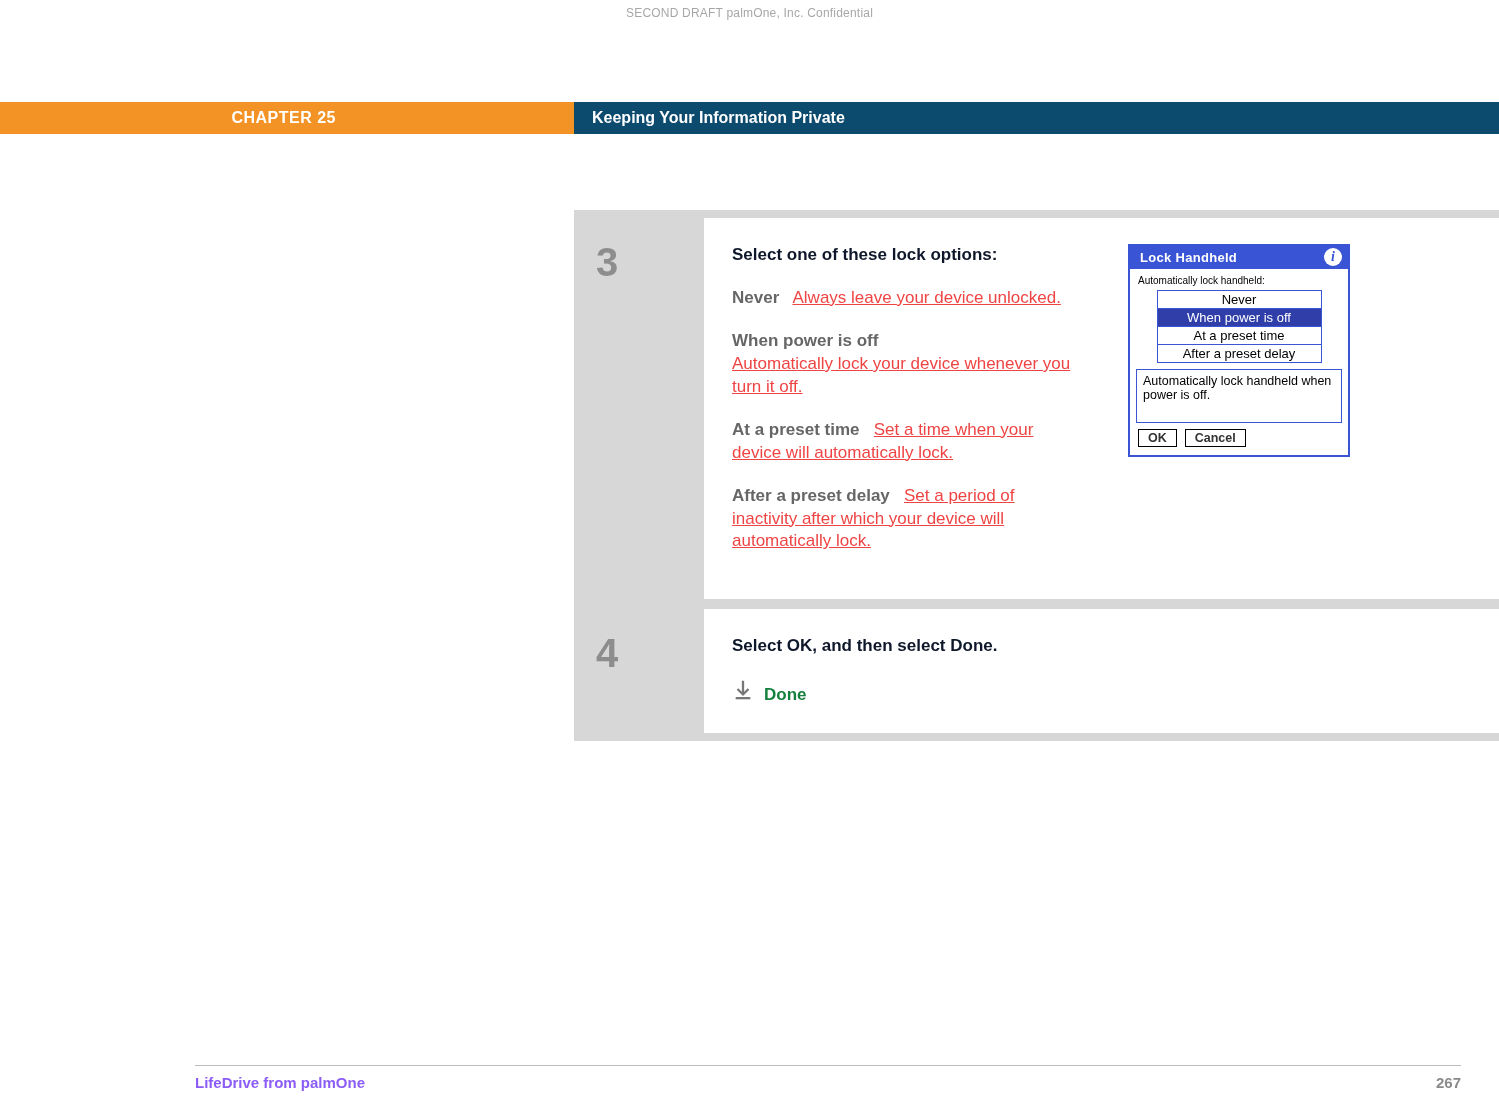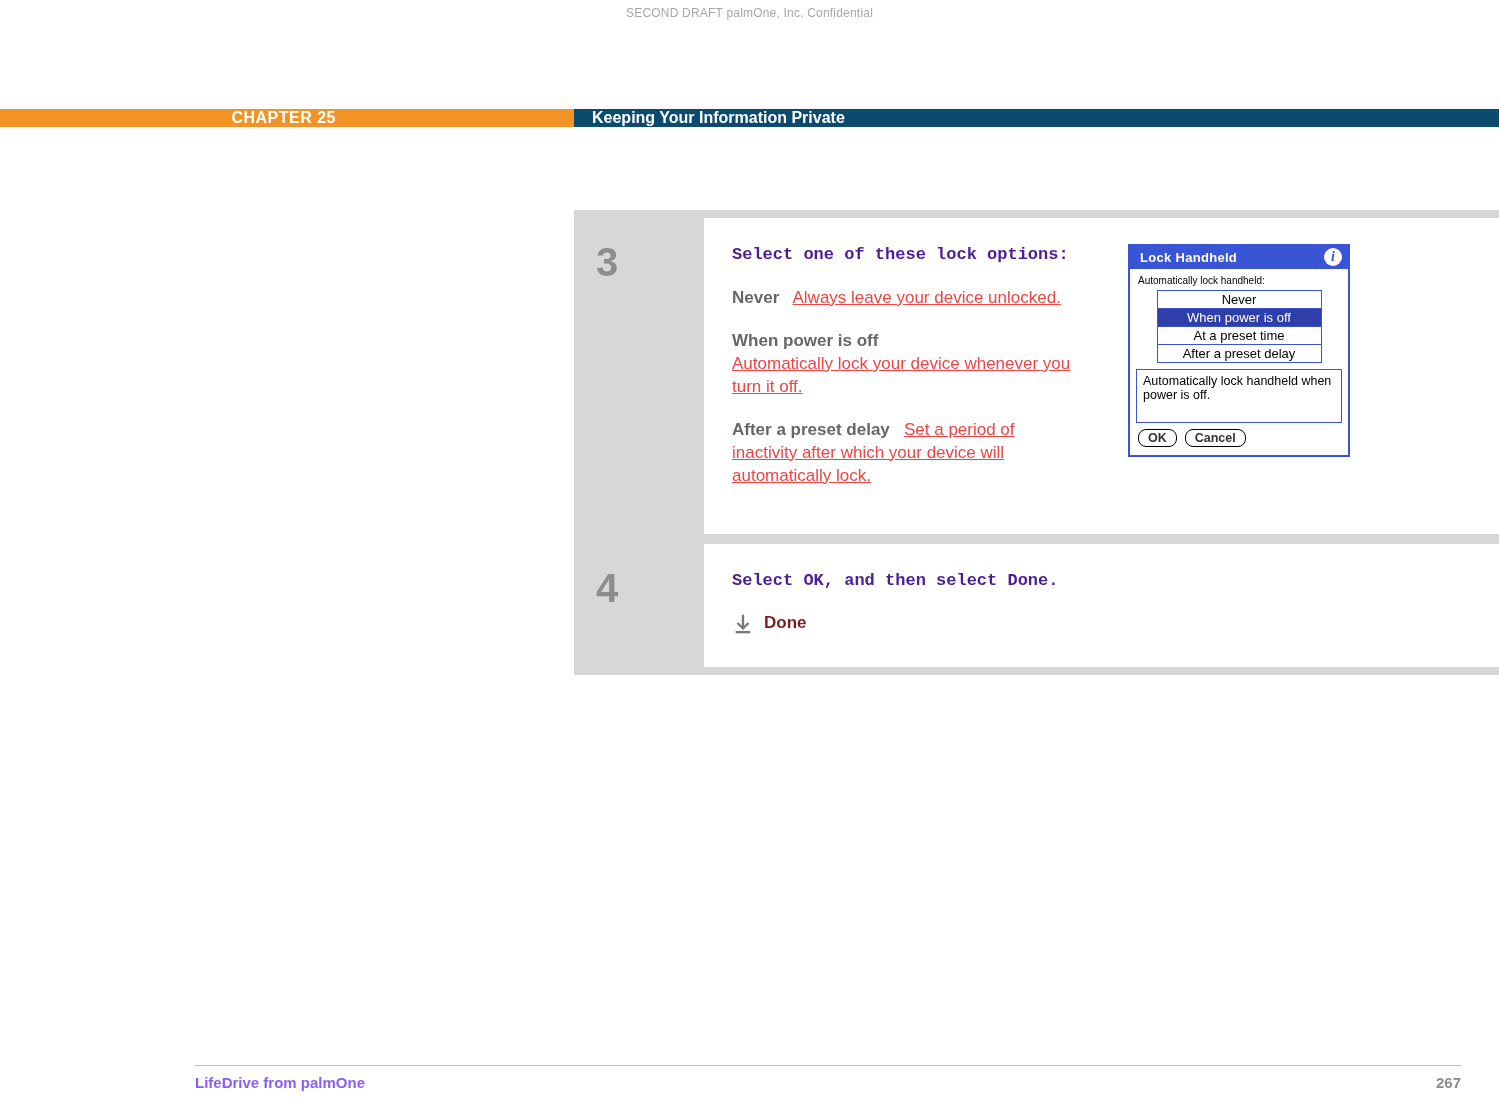--- a/index.html
+++ b/index.html
@@ -1,52 +1,52 @@
 <!DOCTYPE html>
 <html><head>
 <meta charset="utf-8">
 <style>
   * { box-sizing: border-box; margin: 0; padding: 0; }
   html, body { width: 1499px; height: 1119px; background: #fff; font-family: Arial, Helvetica, sans-serif; color: #333; }
   .page { position: relative; width: 1499px; height: 1119px; }
 
   .draft-header { position: absolute; top: 6px; left: 0; right: 0; text-align: center; color: #a7a7a7; font-size: 12px; letter-spacing: 0.2px; }
 
-  .chapter-bar { position: absolute; top: 102px; left: 0; width: 1499px; height: 32px; display: flex; align-items: center; }
+  .chapter-bar { position: absolute; top: 102px; left: 0; width: 1499px; height: 32px; display: flex; }
   .chapter-left { width: 574px; background: #f39325; color: #fff; font-weight: bold; font-size: 16px; display: flex; align-items: center; justify-content: flex-end; padding-right: 238px; letter-spacing: 0.5px; }
   .chapter-right { flex: 1; background: #0c4a6e; color: #fff; font-weight: bold; font-size: 16px; display: flex; align-items: center; padding-left: 18px; }
 
   .steps-wrap { position: absolute; left: 574px; top: 210px; width: 925px; background: #d7d7d7; padding: 8px 0; }
   .step-row { display: flex; margin-bottom: 10px; }
   .step-row:last-child { margin-bottom: 0; }
   .step-num { width: 130px; color: #8d8d8d; font-weight: bold; font-size: 40px; padding: 22px 0 0 22px; }
   .step-body { background: #fff; flex: 1; padding: 26px 28px 26px 28px; display: flex; gap: 30px; }
   .step-text { width: 340px; color: #5b5b5b; font-size: 17px; line-height: 1.35; }
-  .step-text .lead { color: #4c1d95; font-weight: 600; margin-bottom: 20px; font-family: Liberation Mono, monospace; }
+  .step-text .lead { color: #0f172a; font-weight: 600; margin-bottom: 20px; }
   .opt { margin-bottom: 20px; }
   .opt .label { color: #666; font-weight: bold; }
   .opt .desc { color: #ef4444; text-decoration: underline; }
 
-  .done-row { display: flex; align-items: flex-start; gap: 10px; margin-top: 18px; color: #7f1d1d; font-weight: bold; font-size: 17px; }
+  .done-row { display: flex; align-items: flex-end; gap: 10px; margin-top: 18px; color: #15803d; font-weight: bold; font-size: 17px; }
   .done-row svg { width: 22px; height: 22px; }
 
   
   .lock-shot { width: 248px; padding-left: 26px; }
   .lock-panel { border: 2.5px solid #3a54d6; background: #fff; font-family: "Lucida Sans", Verdana, sans-serif; font-size: 13px; }
   .lock-title { background: #3a54d6; color: #fff; display: flex; align-items: center; justify-content: space-between; padding: 2px 6px 3px 10px; font-weight: bold; letter-spacing: 0.3px; }
   .lock-title .info { width: 18px; height: 18px; border-radius: 50%; background: #fff; color: #3a54d6; display: flex; align-items: center; justify-content: center; font-weight: bold; font-style: italic; font-family: Georgia, serif; font-size: 14px; }
   .lock-body { padding: 6px 6px 8px 6px; }
   .lock-caption { text-align: left; padding: 0 2px 4px 2px; font-size: 10px; color: #000; }
   .lock-list { width: 165px; margin: 0 auto 6px auto; border: 1px solid #3a54d6; }
   .lock-list .item { text-align: center; padding: 1px 0; border-bottom: 1px solid #3a54d6; font-size: 13px; color: #000; cursor: pointer; background:#fff; }
   .lock-list .item:last-child { border-bottom: none; }
   .lock-list .item.selected { background: #2f3ea8; color: #fff; }
   .lock-desc { border: 1px solid #3a54d6; padding: 4px 6px 18px 6px; font-size: 12.5px; color: #000; min-height: 54px; }
   .lock-buttons { display: flex; gap: 8px; padding: 6px 2px 0 2px; }
-  .pill { border: 1.5px solid #000; border-radius: 8px; padding: 0 9px; font-size: 12.5px; line-height: 16px; background: #fff; cursor: pointer; font-weight: bold; }
+  .pill { border: 1.5px solid #000; border-radius: 0; padding: 0 9px; font-size: 12.5px; line-height: 16px; background: #fff; cursor: pointer; font-weight: bold; }
 
   .footer { position: absolute; left: 195px; right: 38px; bottom: 28px; border-top: 1px solid #bdbdbd; padding-top: 8px; display: flex; justify-content: space-between; color: #8a8a8a; font-size: 15px; }
   .footer .left { font-weight: bold; color: #8b5cf6; }
   .footer .right { font-weight: bold; color: #8a8a8a; }
 </style>
 </head>
 <body>
 
 <div class="page">
 
@@ -64,20 +64,24 @@
       <div class="step-body">
         <div class="step-text">
           <div class="lead">Select one of these lock options:</div>
           <div class="opt">
             <span class="label">Never</span>&nbsp;&nbsp;
             <span class="desc">Always leave your device unlocked.</span>
           </div>
           <div class="opt">
             <div class="label">When power is off</div>
             <div class="desc">Automatically lock your device whenever you turn it off.</div>
+          </div>
+          <div class="opt">
+            <span class="label">At a preset time</span>&nbsp;&nbsp;
+            <span class="desc">Set a time when your device will automatically lock.</span>
           </div>
           <div class="opt">
             <span class="label">After a preset delay</span>&nbsp;&nbsp;
             <span class="desc">Set a period of inactivity after which your device will automatically lock.</span>
           </div>
         </div>
 
         <div class="lock-shot">
           <div class="lock-panel">
             <div class="lock-title">

